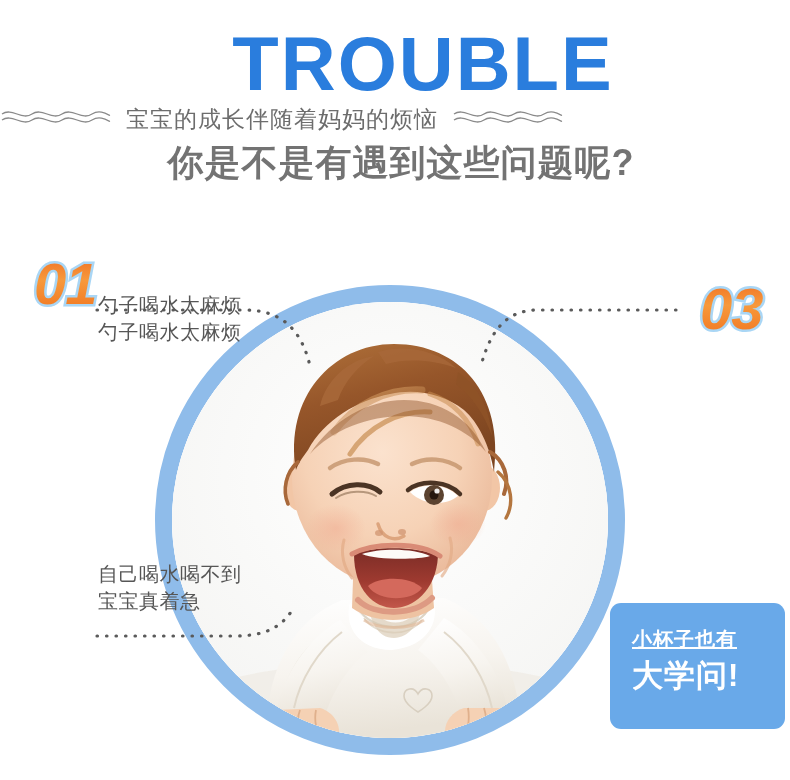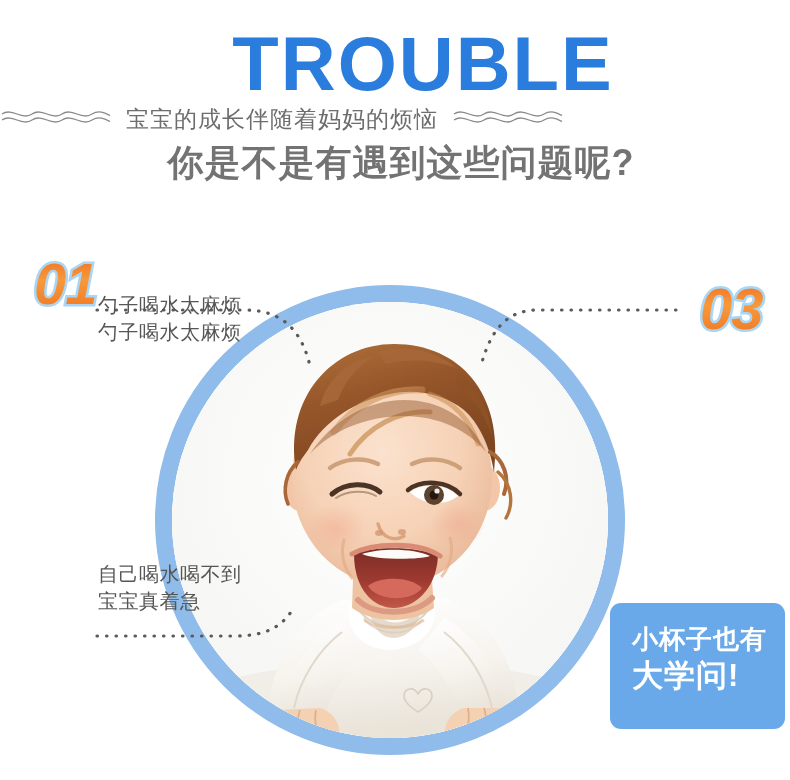--- a/index.html
+++ b/index.html
@@ -152,25 +152,26 @@
     top: 603px;
     width: 175px;
     height: 126px;
     background: #69a9e9;
     border-radius: 11px;
     z-index: 8;
     box-sizing: border-box;
     padding: 22px 0 0 22px;
   }
   .cta-small {
-    font-size: 26px;
+    font-size: 20px;
     line-height: 28px;
     font-weight: bold;
     color: #ffffff;
     letter-spacing: 1px;
+    text-decoration: underline;
   }
   .cta-big {
     font-size: 31px;
     line-height: 42px;
     font-weight: bold;
     color: #ffffff;
     letter-spacing: 1px;
     margin-top: 2px;
   }
 </style>

